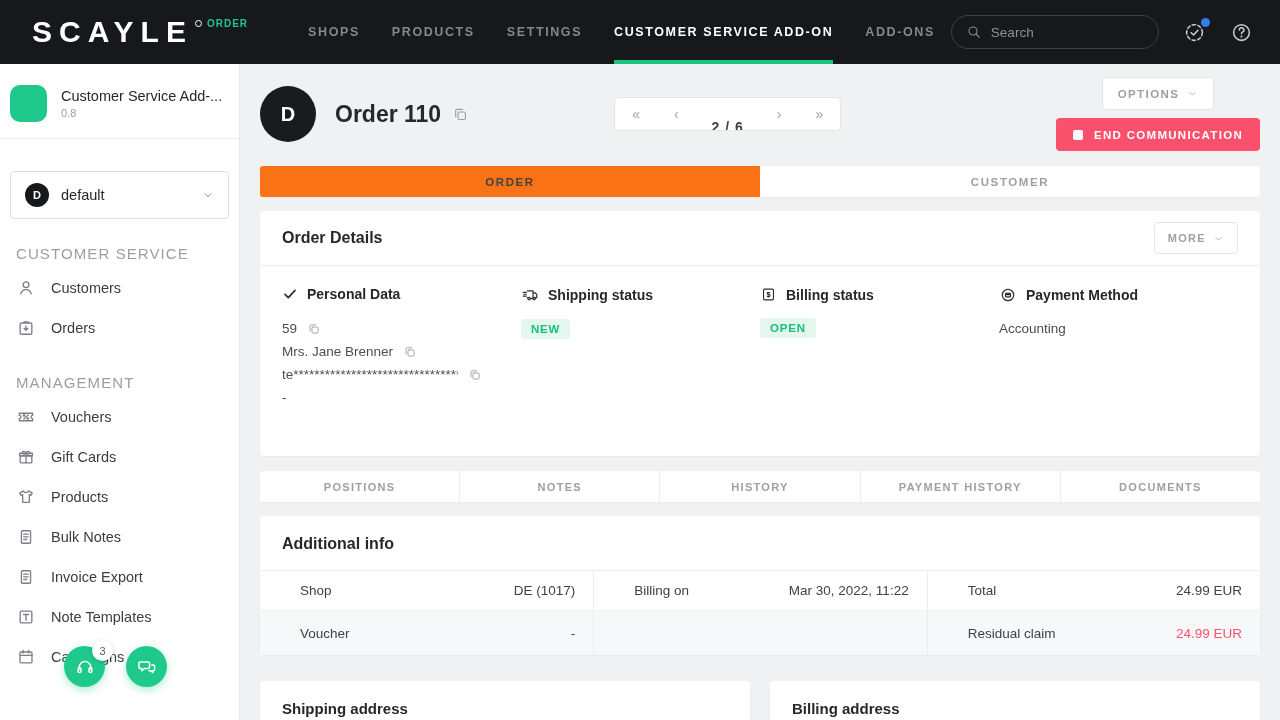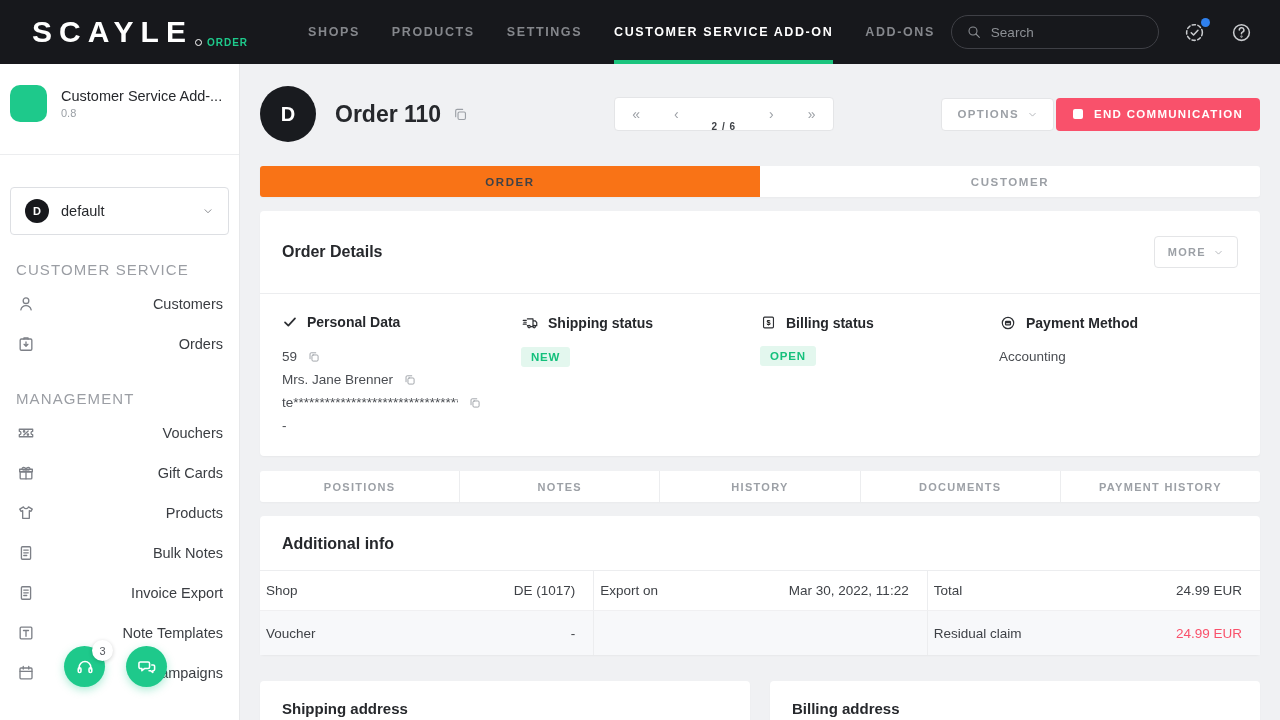--- a/index.html
+++ b/index.html
@@ -3,21 +3,21 @@
 <meta charset="utf-8">
 <style>
   * { margin:0; padding:0; box-sizing:border-box; }
   html,body { width:1280px; height:720px; overflow:hidden; background:#F0F1F3;
     font-family:"Liberation Sans", sans-serif; }
   .page { position:relative; width:1280px; height:720px; }
 
   
   .topbar { position:absolute; top:0; left:0; width:1280px; height:64px;
     background:#17181C; display:flex; align-items:center; z-index:30; }
-  .logo-wrap { display:flex; align-items:flex-end; margin-left:32px; cursor:pointer; }
+  .logo-wrap { display:flex; align-items:flex-start; margin-left:32px; cursor:pointer; }
   .logo-text { color:#FFFFFF; font-size:30px; font-weight:700; letter-spacing:7px; line-height:32px; }
   .logo-sup { display:flex; align-items:center; gap:5px; margin-top:2px; margin-left:2px; }
   .logo-reg { width:7px; height:7px; border:1.6px solid #FFFFFF; border-radius:50%; display:inline-block; }
   .logo-live { color:#1EC98B; font-size:10px; font-weight:700; letter-spacing:1px; }
   .topnav { display:flex; align-items:center; height:64px; margin-left:44px; }
   .topnav-item { height:64px; display:flex; align-items:center; padding:0 16px;
     font-size:12.5px; font-weight:700; letter-spacing:1.6px; color:#85878C; cursor:pointer;
     position:relative; white-space:nowrap; }
   .topnav-item.active { color:#FFFFFF; }
   .topnav-item.active::after { content:""; position:absolute; left:16px; right:16px; bottom:0;
@@ -33,35 +33,35 @@
   .top-iconbtn svg { stroke:#C9CBCE; }
   .dot-badge { position:absolute; top:-3px; right:-4px; width:9px; height:9px;
     background:#2F80ED; border-radius:50%; }
   .count-badge { position:absolute; top:-8px; right:-9px; min-width:17px; height:17px;
     background:#F9516B; border-radius:9px; color:#FFFFFF; font-size:10px; font-weight:700;
     display:flex; align-items:center; justify-content:center; padding:0 4px; }
 
   
   .sidebar { position:absolute; top:64px; left:0; width:240px; height:656px; background:#FFFFFF;
     border-right:1px solid #E7E8EA; }
-  .app-block { display:flex; align-items:center; gap:14px; padding:21px 16px 32px 10px;
+  .app-block { display:flex; align-items:center; gap:14px; padding:21px 16px 16px 10px;
     border-bottom:1px solid #ECEDEF; }
   .app-square { width:37px; height:37px; background:#1EC98B; border-radius:10px; flex:none; }
   .app-name { font-size:14.5px; color:#26282C; white-space:nowrap; overflow:hidden; }
   .app-version { font-size:11px; color:#9BA0A6; margin-top:3px; }
   .store-select { margin:32px 10px 0 10px; height:48px; border:1px solid #DDDFE3; border-radius:4px;
     display:flex; align-items:center; padding:0 14px; gap:12px; cursor:pointer; background:#FFFFFF; }
   .store-initial { width:24px; height:24px; background:#17181C; border-radius:50%; color:#FFFFFF;
     font-size:11px; font-weight:700; display:flex; align-items:center; justify-content:center; flex:none; }
   .store-label { font-size:14.5px; color:#26282C; }
   .store-select svg { margin-left:auto; stroke:#6E7177; }
   .side-section-label { margin:26px 16px 6px 16px; font-size:15px; font-weight:400;
     letter-spacing:1.1px; color:#9B9EA4; }
   .side-item { height:40px; display:flex; align-items:center; gap:15px; padding:0 16px;
-    cursor:pointer;justify-content:space-between; }
+    cursor:pointer; }
   .side-item svg { stroke:#7D8087; flex:none; }
   .side-item-label { font-size:14.5px; color:#3A3D42; }
 
   .fab { position:absolute; width:41px; height:41px; border-radius:50%; background:#1EC98B;
     display:flex; align-items:center; justify-content:center; cursor:pointer;
     box-shadow:0 3px 8px rgba(30,201,139,.35); }
   .fab svg { stroke:#FFFFFF; }
   .fab-badge { position:absolute; left:92px; top:640px; width:21px; height:21px; background:#FFFFFF;
     border-radius:50%; box-shadow:0 1px 4px rgba(0,0,0,.18); font-size:11px; color:#55585E;
     display:flex; align-items:center; justify-content:center; z-index:5; }
@@ -71,40 +71,40 @@
   .detail-header { display:flex; align-items:center; height:56px; }
   .order-avatar { width:56px; height:56px; background:#191B1F; border-radius:50%; color:#FFFFFF;
     font-size:20px; font-weight:700; display:flex; align-items:center; justify-content:center; flex:none; }
   .order-title { margin-left:19px; font-size:23px; font-weight:700; color:#26282C; white-space:nowrap; }
   .copy-btn { margin-left:11px; cursor:pointer; display:flex; }
   .copy-btn svg { stroke:#9CA0A6; }
   .pagination { display:flex; align-items:center; margin-left:145px; height:34px; background:#FFFFFF;
     border:1px solid #E4E5E7; border-radius:4px; overflow:hidden; }
   .pag-btn { padding:0 17px; height:100%; display:flex; align-items:center; color:#9CA0A6;
     font-size:14px; cursor:pointer; }
-  .pag-indicator { padding:0 16px; font-size:10px; font-weight:700; color:#3F4247; letter-spacing:1px;margin-top:25px; }
-  .header-actions { margin-left:auto; display:flex; align-items:center; gap:2px; }
+  .pag-indicator { padding:0 16px; font-size:14px; font-weight:700; color:#3F4247; letter-spacing:1px;margin-top:25px; }
+  .header-actions { margin-left:auto; display:flex; align-items:center; gap:8px;flex-direction:column; }
   .btn-options { height:33px; background:#FFFFFF; border:1px solid #E4E5E7; border-radius:4px;
     display:flex; align-items:center; gap:8px; padding:0 15px; cursor:pointer;
     font-size:11.5px; font-weight:700; letter-spacing:1.4px; color:#9CA0A6; }
   .btn-options svg { stroke:#9CA0A6; }
   .btn-danger { height:33px; background:#F9516B; border:none; border-radius:4px; display:flex;
     align-items:center; gap:11px; padding:12px 17px; cursor:pointer; color:#FFFFFF;
     font-size:11.5px; font-weight:700; letter-spacing:1.3px; }
   .stop-square { width:10px; height:10px; background:#FFFFFF; border-radius:2px; flex:none; }
 
   .seg-tabs { display:flex; height:31px; border-radius:3px; overflow:hidden; margin-top:24px;
     box-shadow:0 1px 2px rgba(0,0,0,.03); }
   .seg-tab { flex:1; display:flex; align-items:center; justify-content:center; background:#FFFFFF;
     color:#9CA0A6; font-size:11.5px; font-weight:700; letter-spacing:1.6px; cursor:pointer; }
   .seg-tab.active { background:#f97316; color:#3F4247; }
 
   .card { background:#FFFFFF; border-radius:4px; box-shadow:0 1px 2px rgba(0,0,0,.04); }
   .order-card { margin-top:14px; height:245px; }
-  .card-head { display:flex; align-items:center; justify-content:space-between; padding:25px 22px;gap:48px; }
+  .card-head { display:flex; align-items:center; justify-content:space-between; padding:11px 22px;gap:48px; }
   .card-title { font-size:16px; font-weight:700; color:#26282C; }
   .btn-more { height:32px; background:#FFFFFF; border:1px solid #E4E5E7; border-radius:4px;
     display:flex; align-items:center; gap:7px; padding:0 13px; cursor:pointer;
     font-size:11px; font-weight:700; letter-spacing:1.3px; color:#9CA0A6; }
   .btn-more svg { stroke:#9CA0A6; }
   .card-divider { height:1px; background:#ECEDEF; }
   .od-grid { display:grid; grid-template-columns:1fr 1fr 1fr 1fr; padding:20px 22px; }
   .od-col-head { display:flex; align-items:center; gap:9px; margin-bottom:15px; }
   .od-col-head svg { stroke:#2D2F33; flex:none; }
   .od-col-label { font-size:14px; font-weight:700; color:#26282C; }
@@ -121,21 +121,21 @@
   .subtab { flex:1; display:flex; align-items:center; justify-content:center; background:#FFFFFF;
     color:#9CA0A6; font-size:11px; font-weight:700; letter-spacing:1.3px; cursor:pointer;
     border-left:1px solid #ECEDEF; white-space:nowrap; }
   .subtab:first-child { border-left:none; }
   .subtab.active { background:#E5E6E8; color:#3F4247; border-left:none; }
 
   .info-card { margin-top:14px; }
   .info-head { padding:19px 22px 17px 22px; }
   .info-grid { display:grid; grid-template-columns:1fr 1fr 1fr; }
   .info-cell { display:flex; align-items:center; justify-content:space-between; height:39px;
-    padding:0 18px 0 6px; font-size:13.5px; color:#3F4247; }
+    padding:0 18px 0 40px; font-size:13.5px; color:#3F4247; }
   .info-cell.col2, .info-cell.col3 { border-left:1px solid #ECEDEF; }
   .info-cell.row2 { background:#F7F8FA; height:45px; border-top:1px solid #F0F0F2; }
   .info-value { color:#3F4247; }
   .info-value.red { color:#F9516B; }
 
   .addr-row { display:grid; grid-template-columns:1fr 1fr; gap:20px; margin-top:26px; }
   .addr-card { height:120px; }
   .addr-title { padding:19px 22px; font-size:15px; font-weight:700; color:#26282C; }
 
   svg.ic { fill:none; stroke-width:1.6; stroke-linecap:round; stroke-linejoin:round; }
@@ -422,36 +422,36 @@
           <span class="od-plain-value">Accounting</span>
         </div>
 
       </div>
     </div>
 
     <div class="subtabs">
       <div class="subtab">POSITIONS</div>
       <div class="subtab">NOTES</div>
       <div class="subtab">HISTORY</div>
+      <div class="subtab">PAYMENT HISTORY</div>
       <div class="subtab">DOCUMENTS</div>
-      <div class="subtab">PAYMENT HISTORY</div>
     </div>
 
     <div class="card info-card">
       <div class="info-head">
         <div class="card-title">Additional info</div>
       </div>
       <div class="card-divider"></div>
       <div class="info-grid">
         <div class="info-cell col1 row1">
           <span>Shop</span>
           <span class="info-value">DE (1017)</span>
         </div>
         <div class="info-cell col2 row1">
-          <span>Export on</span>
+          <span>Billing on</span>
           <span class="info-value">Mar 30, 2022, 11:22</span>
         </div>
         <div class="info-cell col3 row1">
           <span>Total</span>
           <span class="info-value">24.99 EUR</span>
         </div>
         <div class="info-cell col1 row2">
           <span>Voucher</span>
           <span class="info-value">-</span>
         </div>

